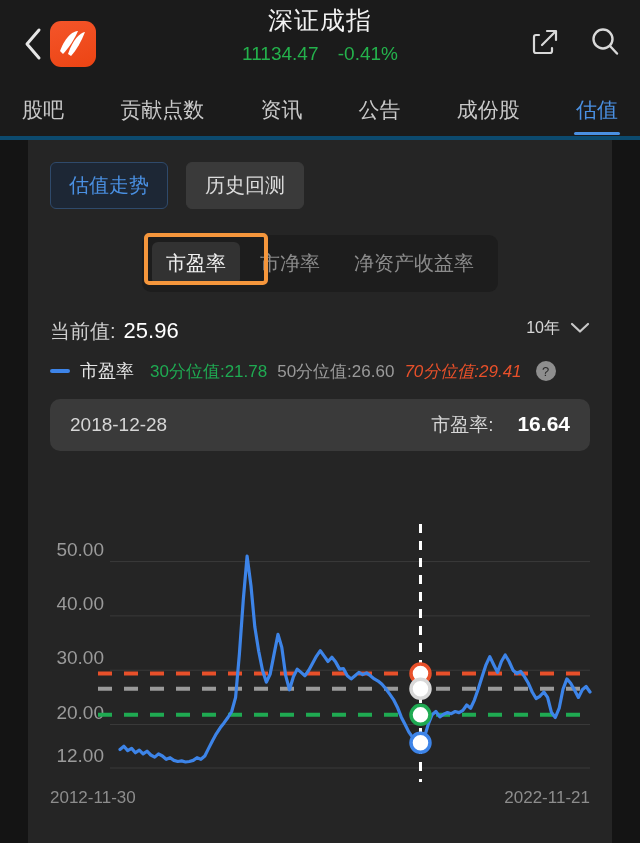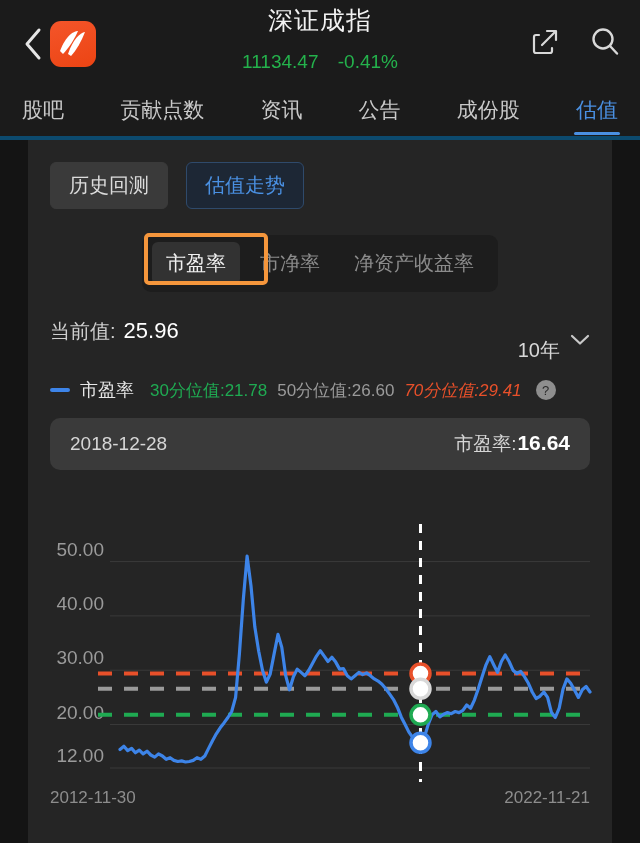--- a/index.html
+++ b/index.html
@@ -27,21 +27,21 @@
     width:46px; height:46px; border-radius:11px;
     background:linear-gradient(160deg,#f4552a 0%,#ec4413 100%);
     margin-left:2px; flex:0 0 auto;
     display:flex; align-items:center; justify-content:center;
   }
   .title-block {
     position:absolute; left:0; right:0; top:4px;
     text-align:center; pointer-events:none;
   }
   .idx-name { font-size:25px; color:#f2f2f2; letter-spacing:1px; line-height:32px; }
-  .idx-sub { margin-top:14px; font-size:19px; color:#24b24c; line-height:24px; }
+  .idx-sub { margin-top:6px; font-size:19px; color:#24b24c; line-height:24px; }
   .idx-sub .pct { margin-left:14px; }
   .hdr-right {
     margin-left:auto; display:flex; align-items:center; gap:26px;
     position:relative; z-index:2;
   }
   .icon-btn { width:34px; height:34px; display:flex; align-items:center; justify-content:center; }
 
   
   .tabbar {
     height:52px; background:#1b1b1b;
@@ -91,42 +91,42 @@
   }
 
   
   .value-row {
     display:flex; align-items:flex-start;
     padding:26px 22px 0 22px;
   }
   .value-label { font-size:20px; color:#cfcfcf; }
   .value-num { font-size:22px; color:#ffffff; margin-left:8px; }
   .range-sel { margin-left:auto; display:flex; align-items:center; gap:10px; }
-  .range-text { font-size:20px; color:#d8d8d8;margin-top:19px; }
+  .range-text { font-size:16px; color:#d8d8d8; }
 
   
   .legend { display:flex; align-items:center; gap:10px; padding:14px 22px 0 22px; }
   .legend-swatch { width:20px; height:4px; background:#3d84e8; border-radius:2px; }
   .legend-name { font-size:18px; color:#e6e6e6; margin-right:6px; }
   .p30 { font-size:17px; color:#1faa52; }
   .p50 { font-size:17px; color:#9a9a9a; }
   .p70 { font-size:17px; color:#e8502a;font-style:italic; }
   .help-icon {
     width:20px; height:20px; border-radius:50%;
     background:#8e8e8e; color:#2a2a2a; font-size:13px;
     display:flex; align-items:center; justify-content:center; margin-left:4px;
   }
 
   
   .tooltip {
     margin:16px 22px 0 22px; background:#3a3a3a; border-radius:10px;
     height:52px; display:flex; align-items:center; padding:0 20px;
   }
   .tt-date { font-size:19px; color:#d6d6d6; }
-  .tt-right { margin-left:auto; display:flex; align-items:baseline; gap:1px; }
+  .tt-right { margin-left:auto; display:flex; align-items:baseline; gap:24px; }
   .tt-label { font-size:19px; color:#d6d6d6; }
   .tt-val { font-size:21px; color:#ffffff; font-weight:bold; }
 
   
   .chart-area { position:absolute; left:0; right:0; top:378px; bottom:0; }
   .chart-area svg { display:block; }
   .xaxis {
     position:absolute; left:22px; right:22px; top:270px;
     display:flex; justify-content:space-between;
   }
@@ -185,22 +185,22 @@
   <div class="tab">资讯</div>
   <div class="tab">公告</div>
   <div class="tab">成份股</div>
   <div class="tab active">估值</div>
 </div>
 
 <div class="page">
   <div class="card">
 
     <div class="segments">
+      <div class="seg primary">估值走势</div>
       <div class="seg secondary">历史回测</div>
-      <div class="seg primary">估值走势</div>
     </div>
 
     <div class="metric-wrap">
       <div class="metric-bar">
         <div class="metric active">市盈率</div>
         <div class="metric">市净率</div>
         <div class="metric">净资产收益率</div>
         <div class="highlight-box"></div>
       </div>
     </div>

